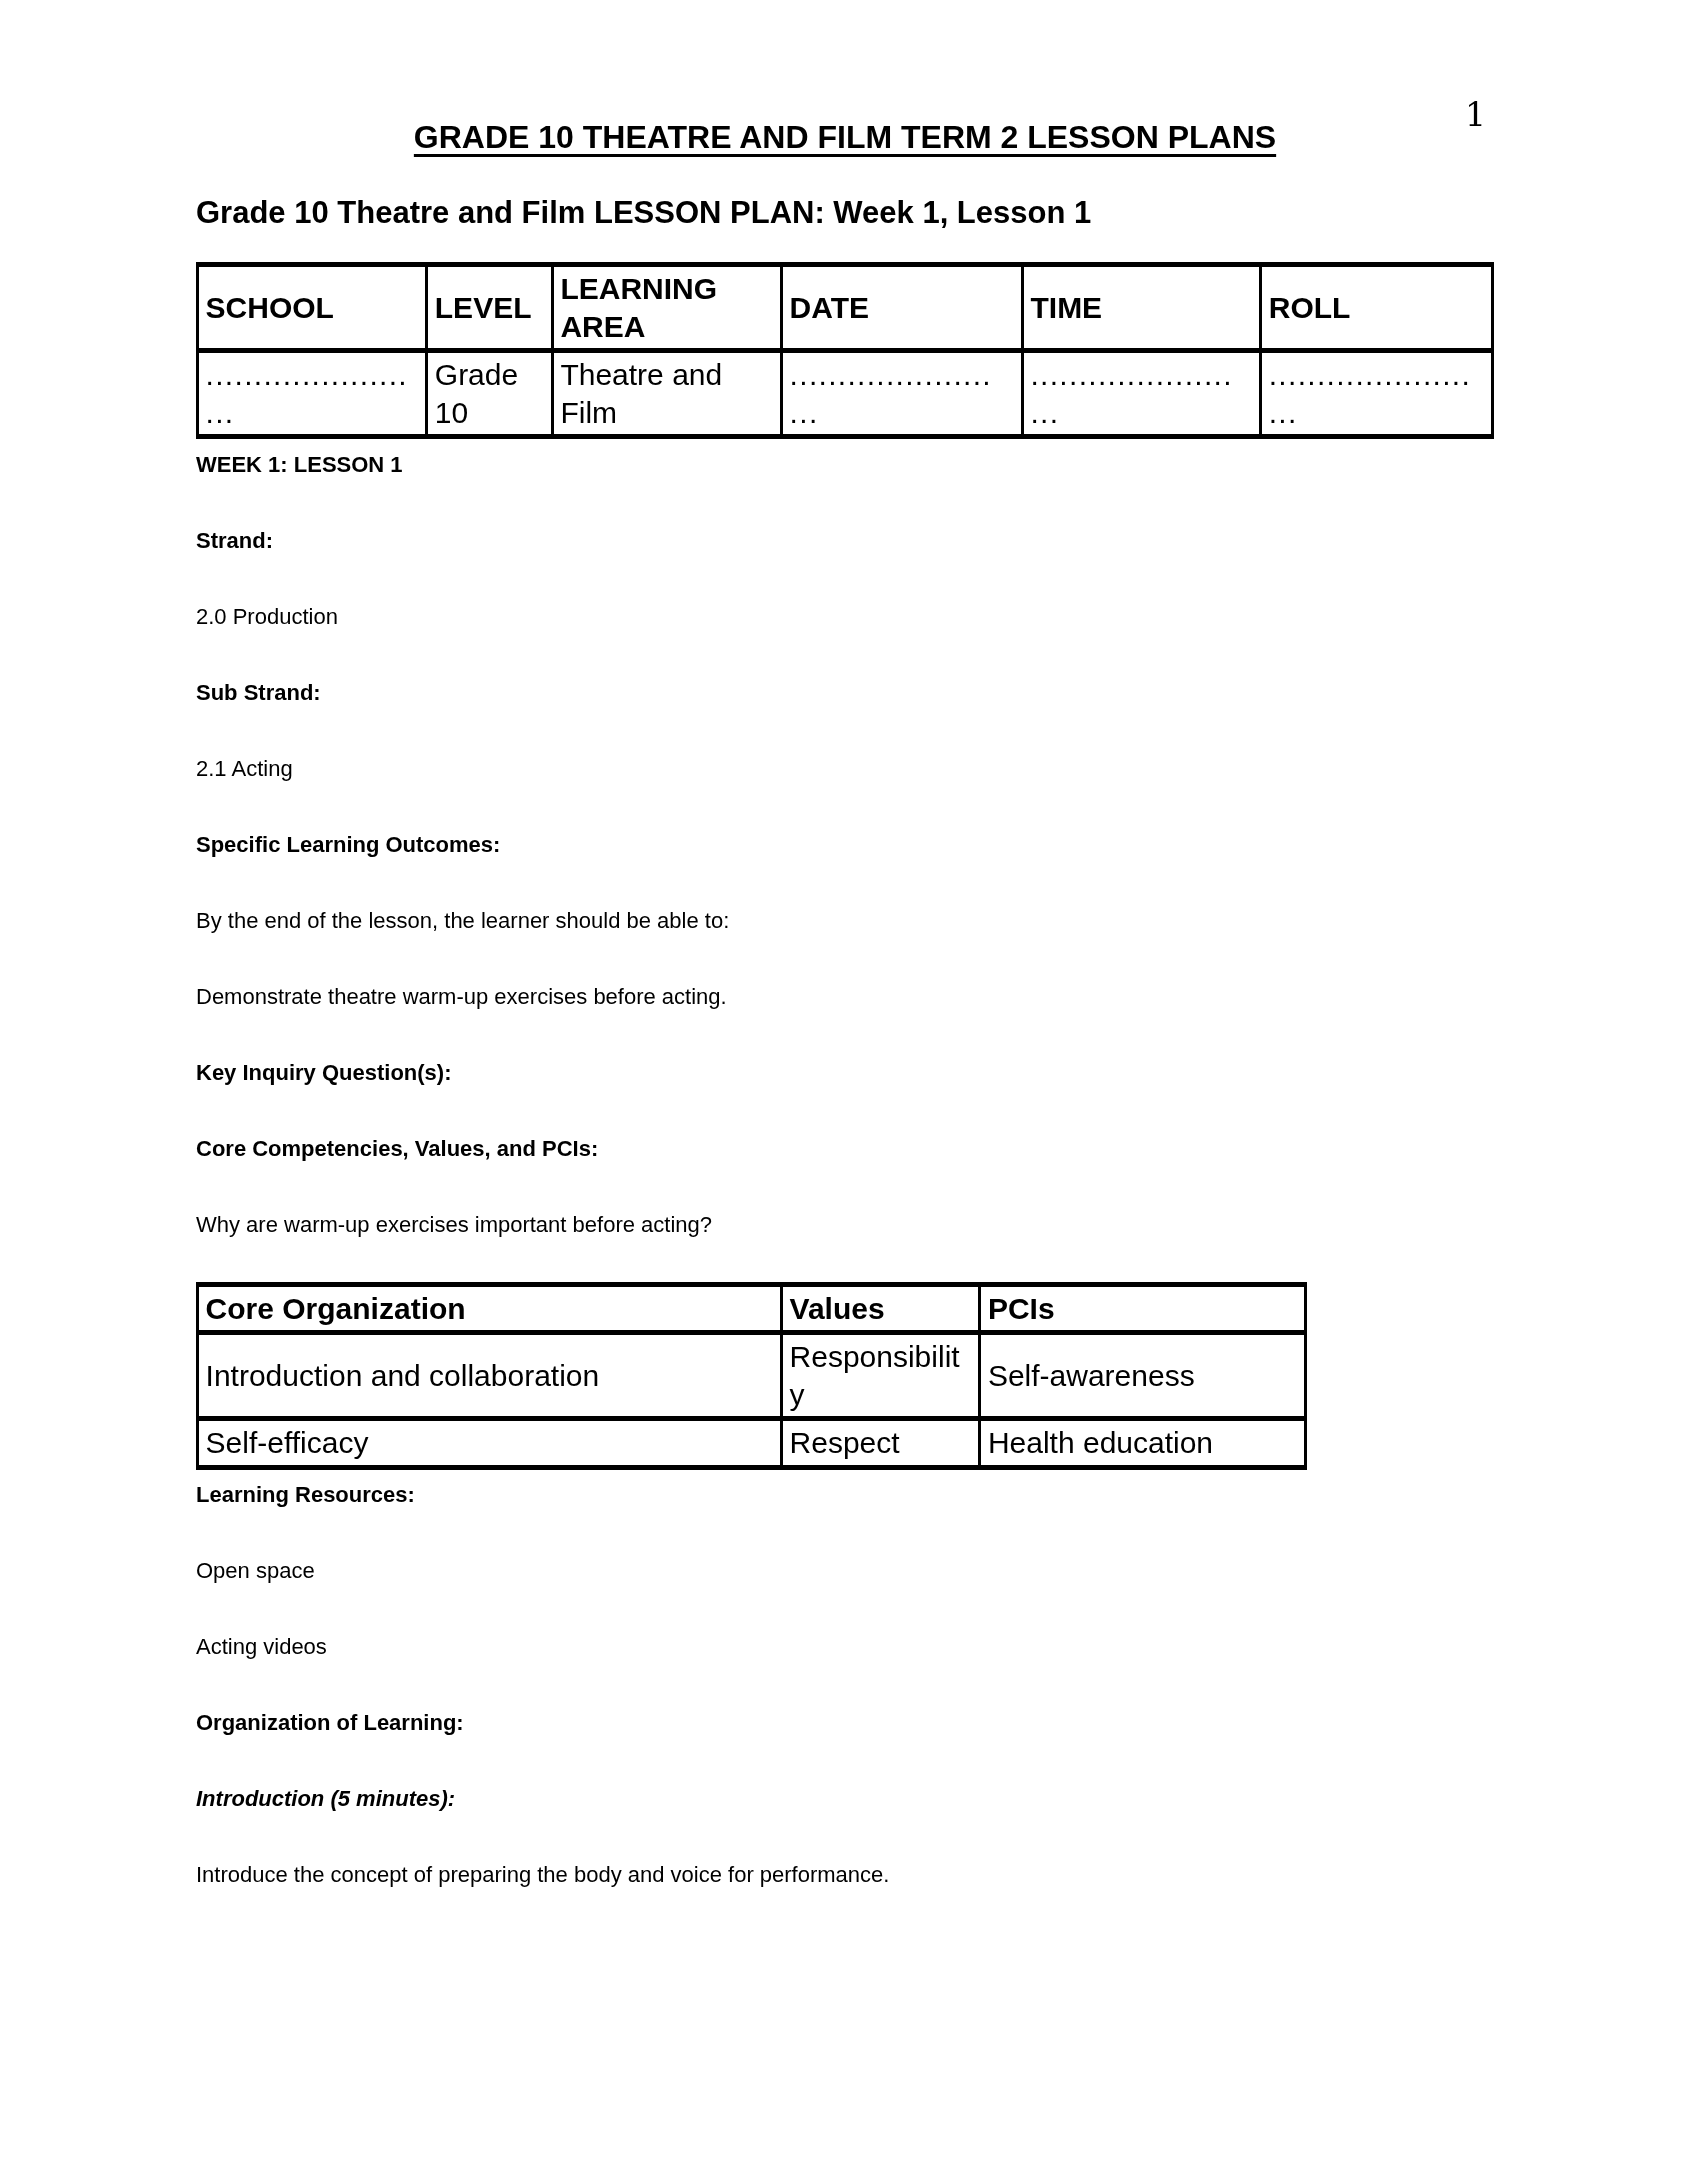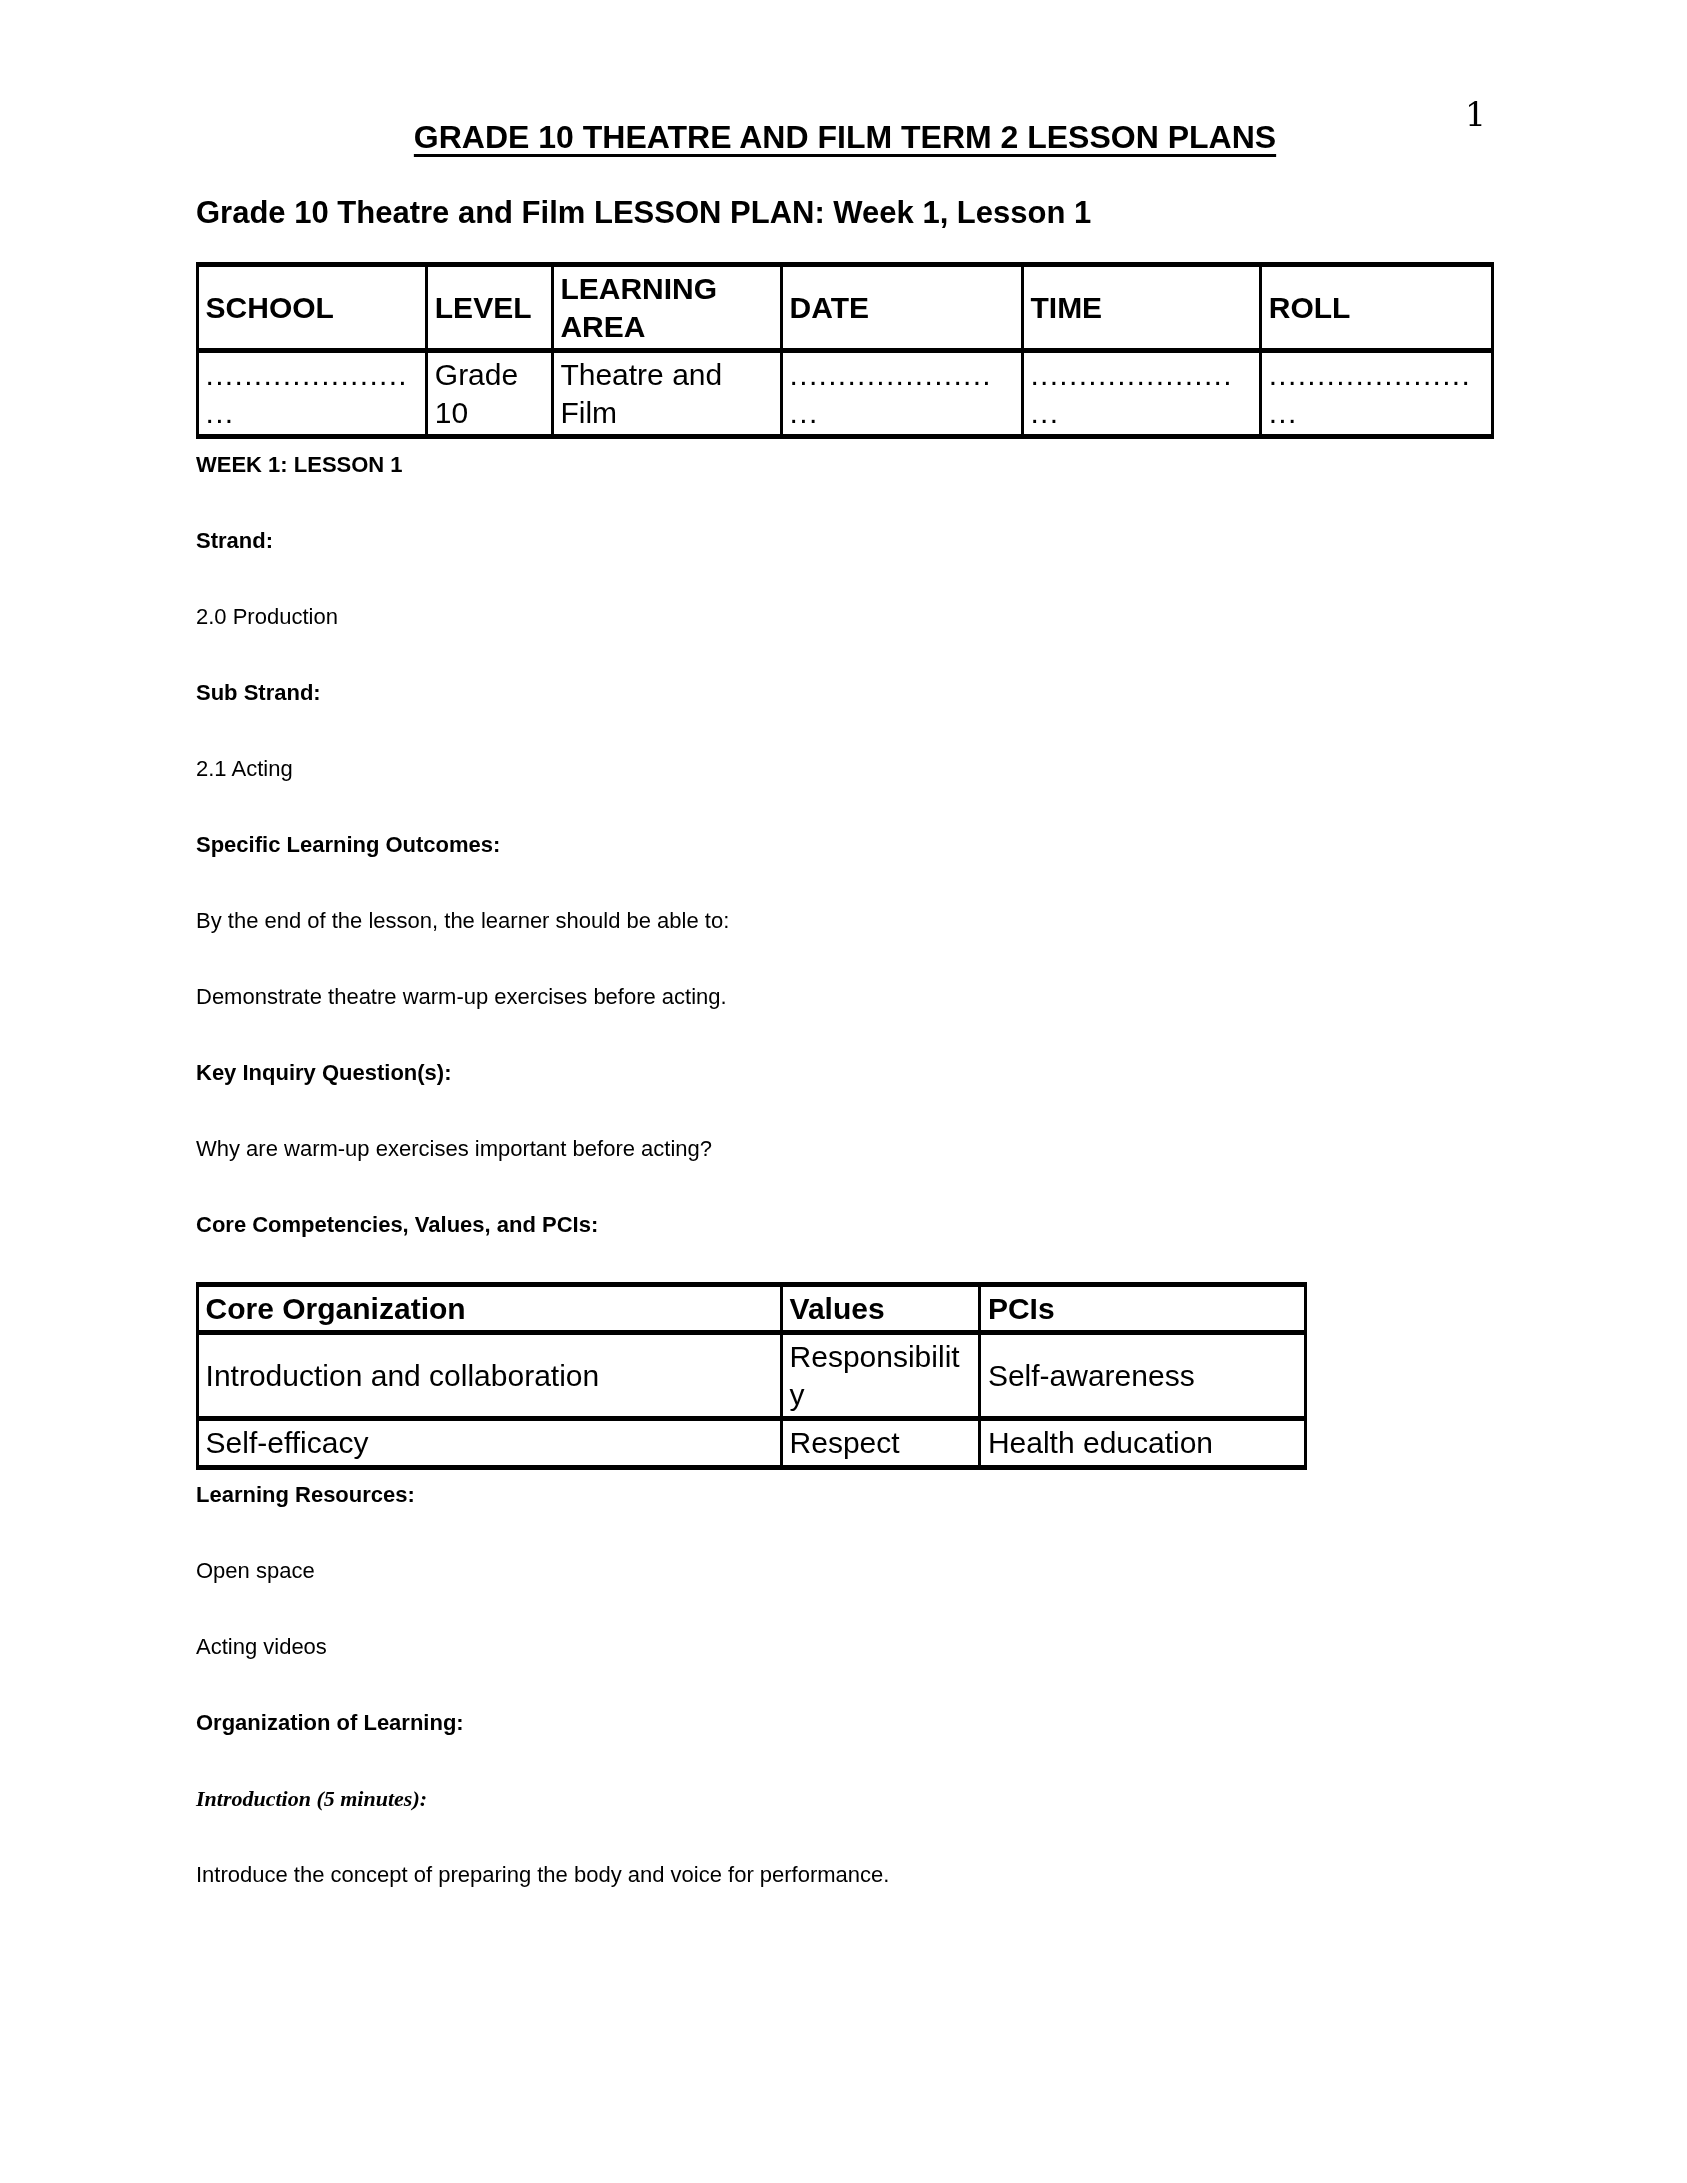--- a/index.html
+++ b/index.html
@@ -43,21 +43,21 @@
     font-size: 31px;
     line-height: 38px;
     margin: 0 0 30px 0;
   }
   p.para {
     font-size: 22px;
     line-height: 38px;
     margin: 0 0 38px 0;
   }
   p.bold { font-weight: bold; }
-  p.bolditalic { font-weight: bold; font-style: italic; font-family: Liberation Serif, serif; }
+  p.bolditalic { font-weight: bold; font-style: italic; }
 
   table.doc-table {
     border-collapse: collapse;
     table-layout: fixed;
     margin: 0 0 6.6px 0;
   }
   table.info-table { width: 100%; }
   table.competency-table { width: 85.6%; }
   .doc-table th, .doc-table td {
     border: solid #000000;
@@ -130,23 +130,23 @@
   <p class="para">2.0 Production</p>
 
   <p class="para bold">Sub Strand:</p>
   <p class="para">2.1 Acting</p>
 
   <p class="para bold">Specific Learning Outcomes:</p>
   <p class="para">By the end of the lesson, the learner should be able to:</p>
   <p class="para">Demonstrate theatre warm-up exercises before acting.</p>
 
   <p class="para bold">Key Inquiry Question(s):</p>
+  <p class="para bold">Core Competencies, Values, and PCIs:</p>
+
   <p class="para">Why are warm-up exercises important before acting?</p>
-
-  <p class="para bold">Core Competencies, Values, and PCIs:</p>
 
   <table class="doc-table competency-table">
     <colgroup>
       <col class="c-core">
         <col class="c-values">
         <col class="c-pcis">
     </colgroup>
     <tbody>
       <tr>
         <th>Core Organization</th>

